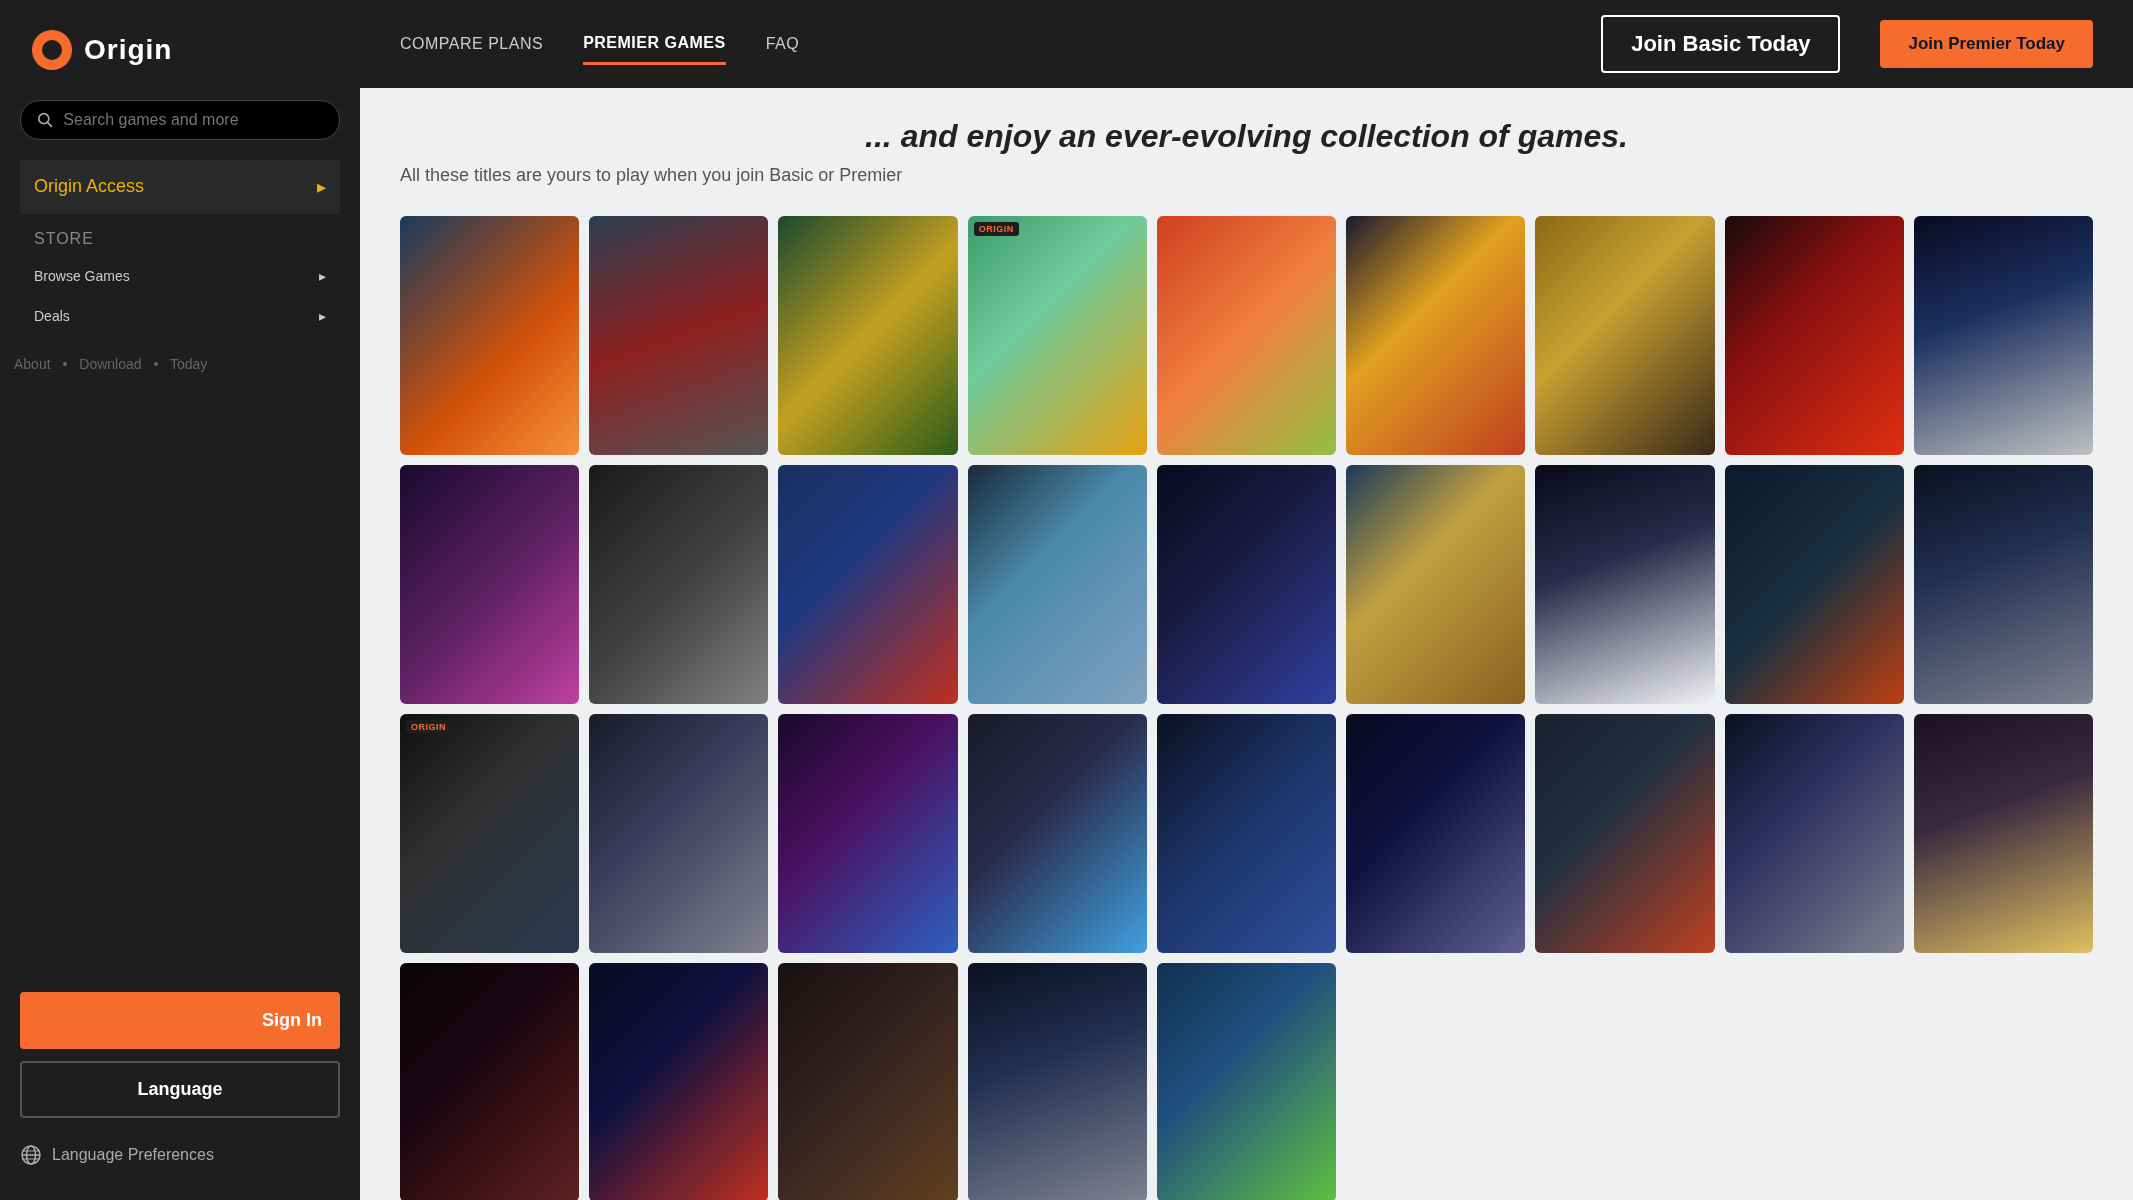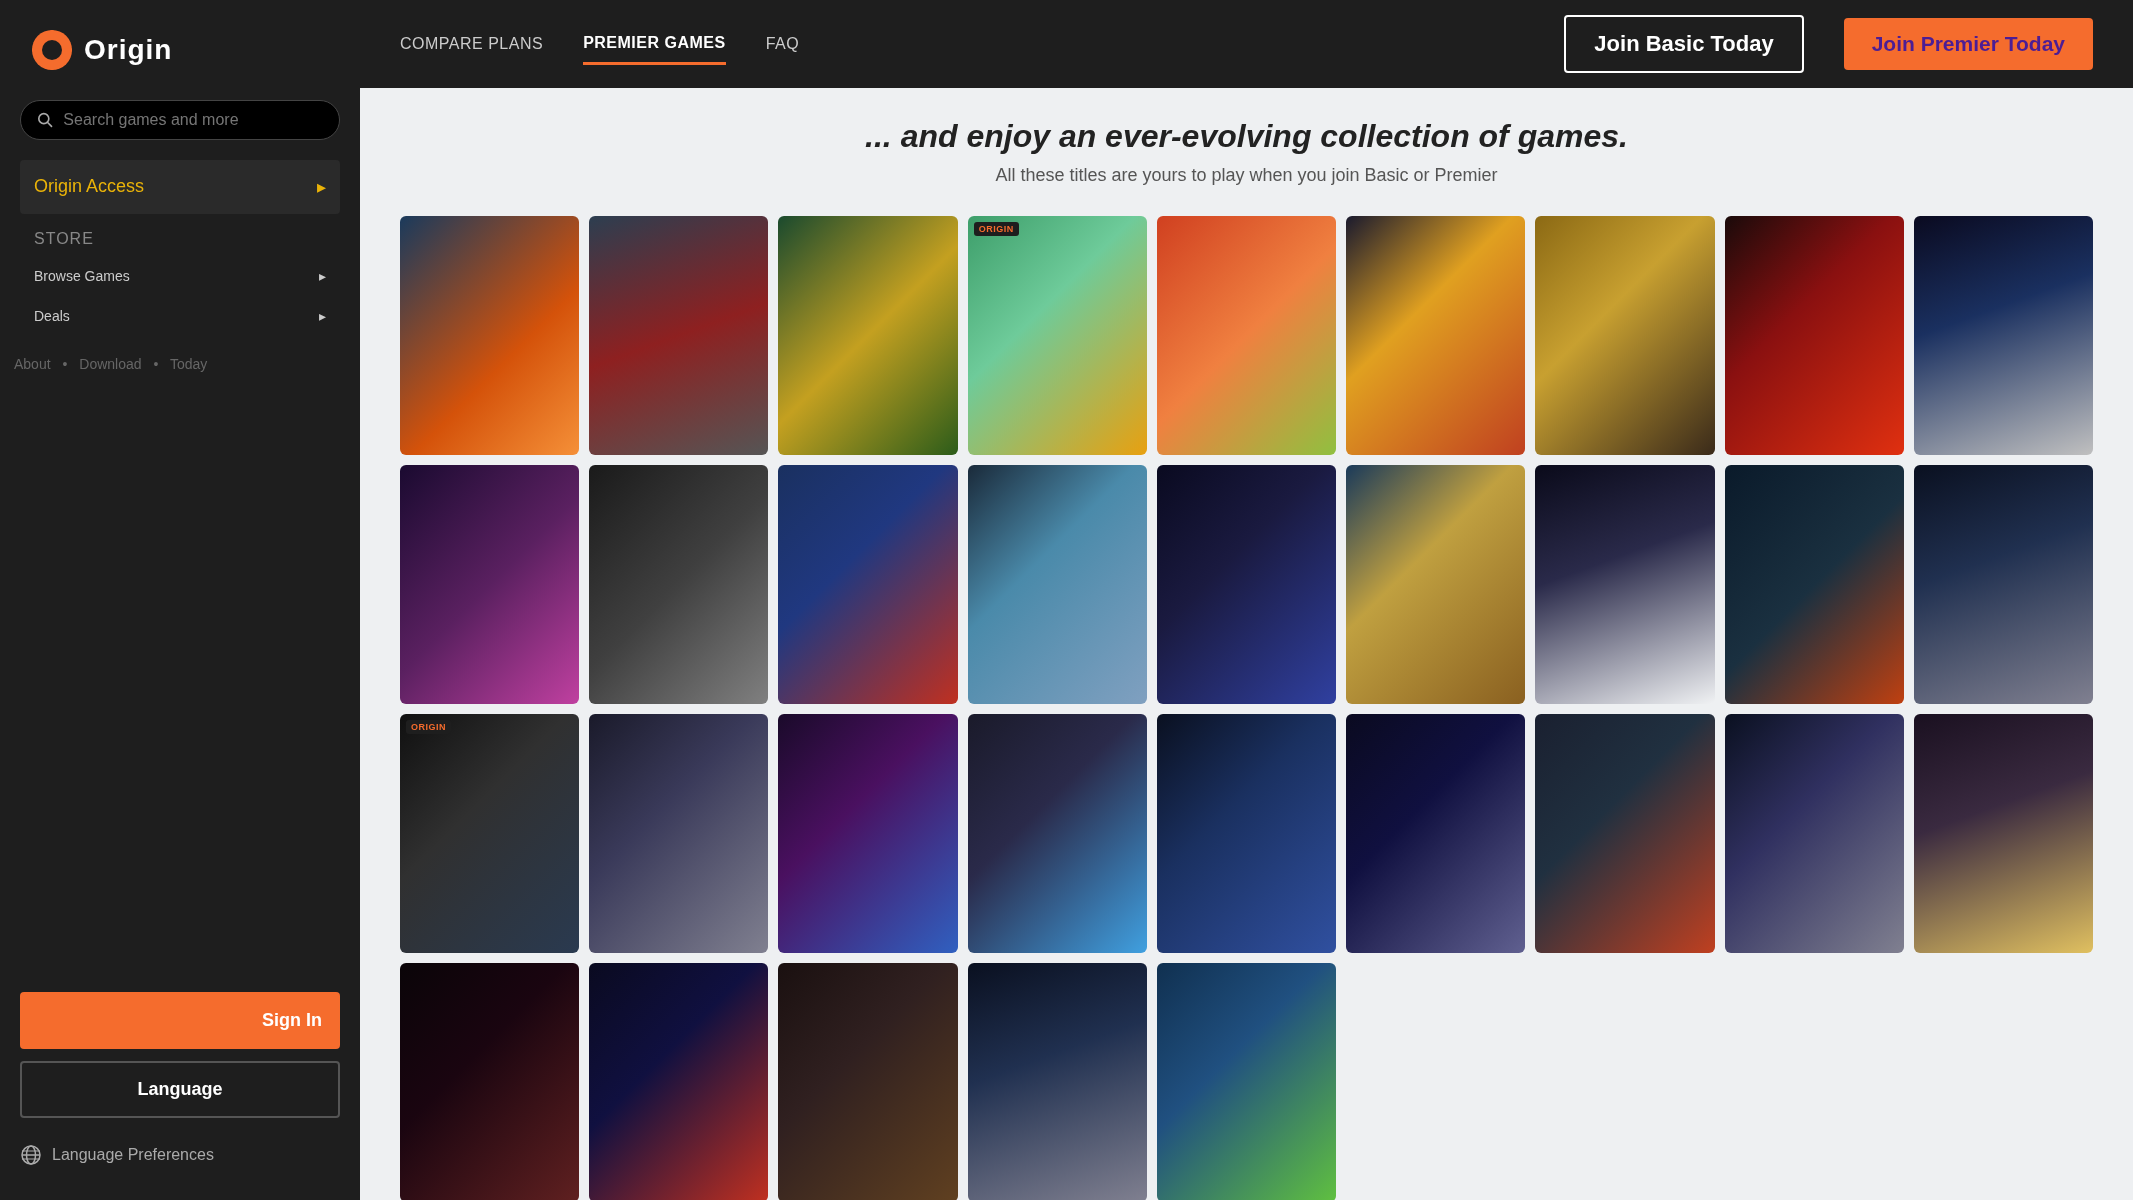--- a/index.html
+++ b/index.html
@@ -188,25 +188,25 @@
       border-radius: 4px;
       padding: 14px 28px;
       font-size: 22px;
       font-weight: bold;
       cursor: pointer;
       white-space: nowrap;
     }
 
     .btn-join-premier {
       background: #f56c2d;
-      color: #4c1d95;
+      color: #0f172a;
       border: none;
       border-radius: 4px;
       padding: 14px 28px;
-      font-size: 21px;
+      font-size: 17px;
       font-weight: bold;
       cursor: pointer;
       white-space: nowrap;
     }
 
     
     .content-area {
       flex: 1;
       background: #eef0f2;
       overflow-y: auto;
@@ -215,21 +215,21 @@
 
     .page-headline {
       text-align: center;
       font-size: 32px;
       color: #222;
       margin-bottom: 10px;
       font-style: italic;
     }
 
     .page-subhead {
-      text-align: center;
+      text-align: left;
       font-size: 18px;
       color: #555;
       margin-bottom: 30px;
     }
 
     .games-grid {
       display: grid;
       grid-template-columns: repeat(9, 1fr);
       gap: 10px;
     }

